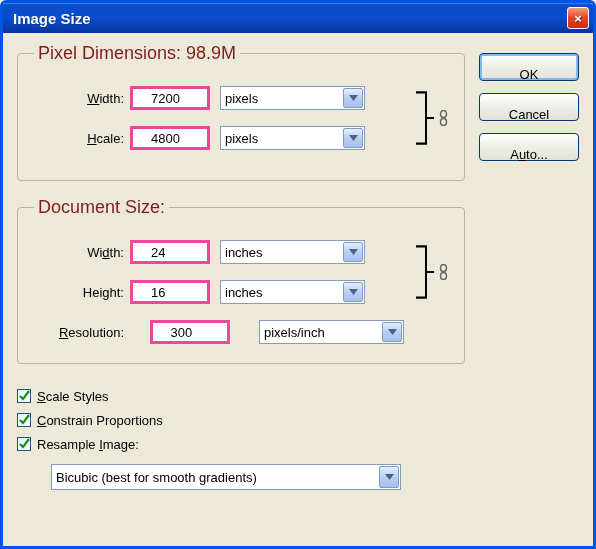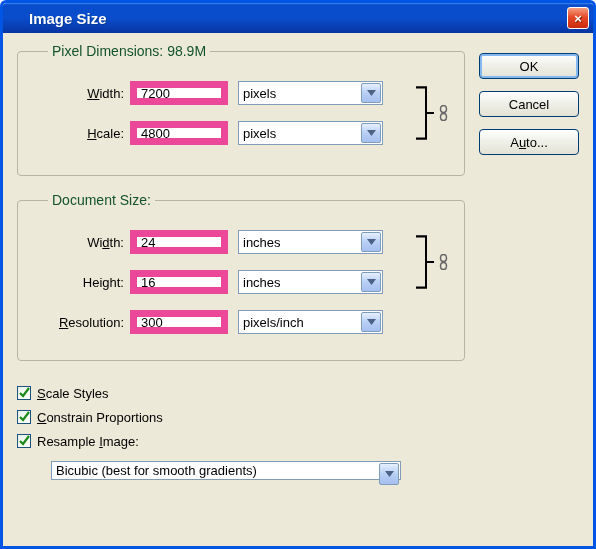--- a/index.html
+++ b/index.html
@@ -16,21 +16,21 @@
     border-radius: 6px 6px 0 0;
     background: #ece9d8;
     position: relative;
     overflow: hidden;
   }
   .titlebar {
     position: relative;
     height: 30px;
     background: linear-gradient(to bottom,#3e8cf3 0%,#0a4dcc 6%,#0a4dcc 50%,#0734a1 100%);
     display: flex; align-items: center;
-    padding: 0 22px;
+    padding: 0 6px;
     color: #fff;
     font-weight: bold;
     font-size: 15px;
   }
   .titlebar .title { margin-left: 4px; text-shadow: 1px 1px 0 #053a9a;}
   .close-btn {
     position:absolute;
     right:4px; top:4px;
     width:22px; height:22px;
     background: linear-gradient(to bottom,#f59e80 0%,#e44b2a 45%,#cc2a0c 100%);
@@ -54,55 +54,55 @@
   .left-col { flex:0 0 448px; }
   .right-col { flex:1; padding-left:14px; padding-top:10px;}
   fieldset.xp {
     border:1px solid #b8b4a3;
     border-radius:4px;
     margin:0 0 16px 0;
     padding: 22px 10px 14px 14px;
     position:relative;
   }
   fieldset.xp legend {
-    color:#14532d;
-    font-size:14px;
+    color:#7f1d1d;
+    font-size:18px;
     padding:0 4px;
-    margin-left:16px;
+    margin-left:2px;
   }
   .row {
     display:flex;
     align-items:center;
     margin-bottom:16px;
   }
-  .row:last-child { margin-bottom:12px; }
+  .row:last-child { margin-bottom:5px;justify-content:space-between; }
   .lbl {
     width:92px;
     text-align:right;
     margin-right:6px;
     font-size:13px;
     color:#000;
   }
   .lbl .ul { text-decoration:underline; }
   input.num {
-    width:98px;
+    width:80px;
     height:24px;
-    border:7px solid #ec4899;
+    border:3px solid #ec4899;
     background:#fff;
-    padding:0 4px;
+    padding:0 18px;
     font-size:13px;
     font-family:inherit;
   }
   .combo {
     position:relative;
     margin-left:10px;
     width:145px;
     height:24px;
   }
-  .combo-wide { width:350px; height:19px; margin-left:0px;}
+  .combo-wide { width:350px; height:26px; margin-left:0px;}
   .combo input {
     width:100%; height:100%;
     border:1px solid #7f9db9;
     background:#fff;
     padding:0 4px;
     font-size:13px;
     font-family:inherit;
   }
   .combo .arrow {
     position:absolute;
@@ -141,21 +141,21 @@
     display:block;
     width:100px;
     height:26px;
     margin-bottom:12px;
     background: linear-gradient(to bottom,#fff 0%,#f0f0ea 45%,#e4e2d4 100%);
     border:1px solid #003c74;
     border-radius:4px;
     font-family:inherit;
     font-size:13px;
     cursor:pointer;
-    padding:0;
+    padding:13px;
   }
   button.xp-btn.default { box-shadow:0 0 0 2px #86b8f0 inset; }
   button.xp-btn .ul { text-decoration:underline; }
   
   .checks { margin-top:4px; }
   .chk-row { display:flex; align-items:center; height:24px; font-size:13px;}
   .chk {
     width:14px;height:14px;
     border:1px solid #1c5180;
     background:linear-gradient(135deg,#e7f2e7,#ffffff);

